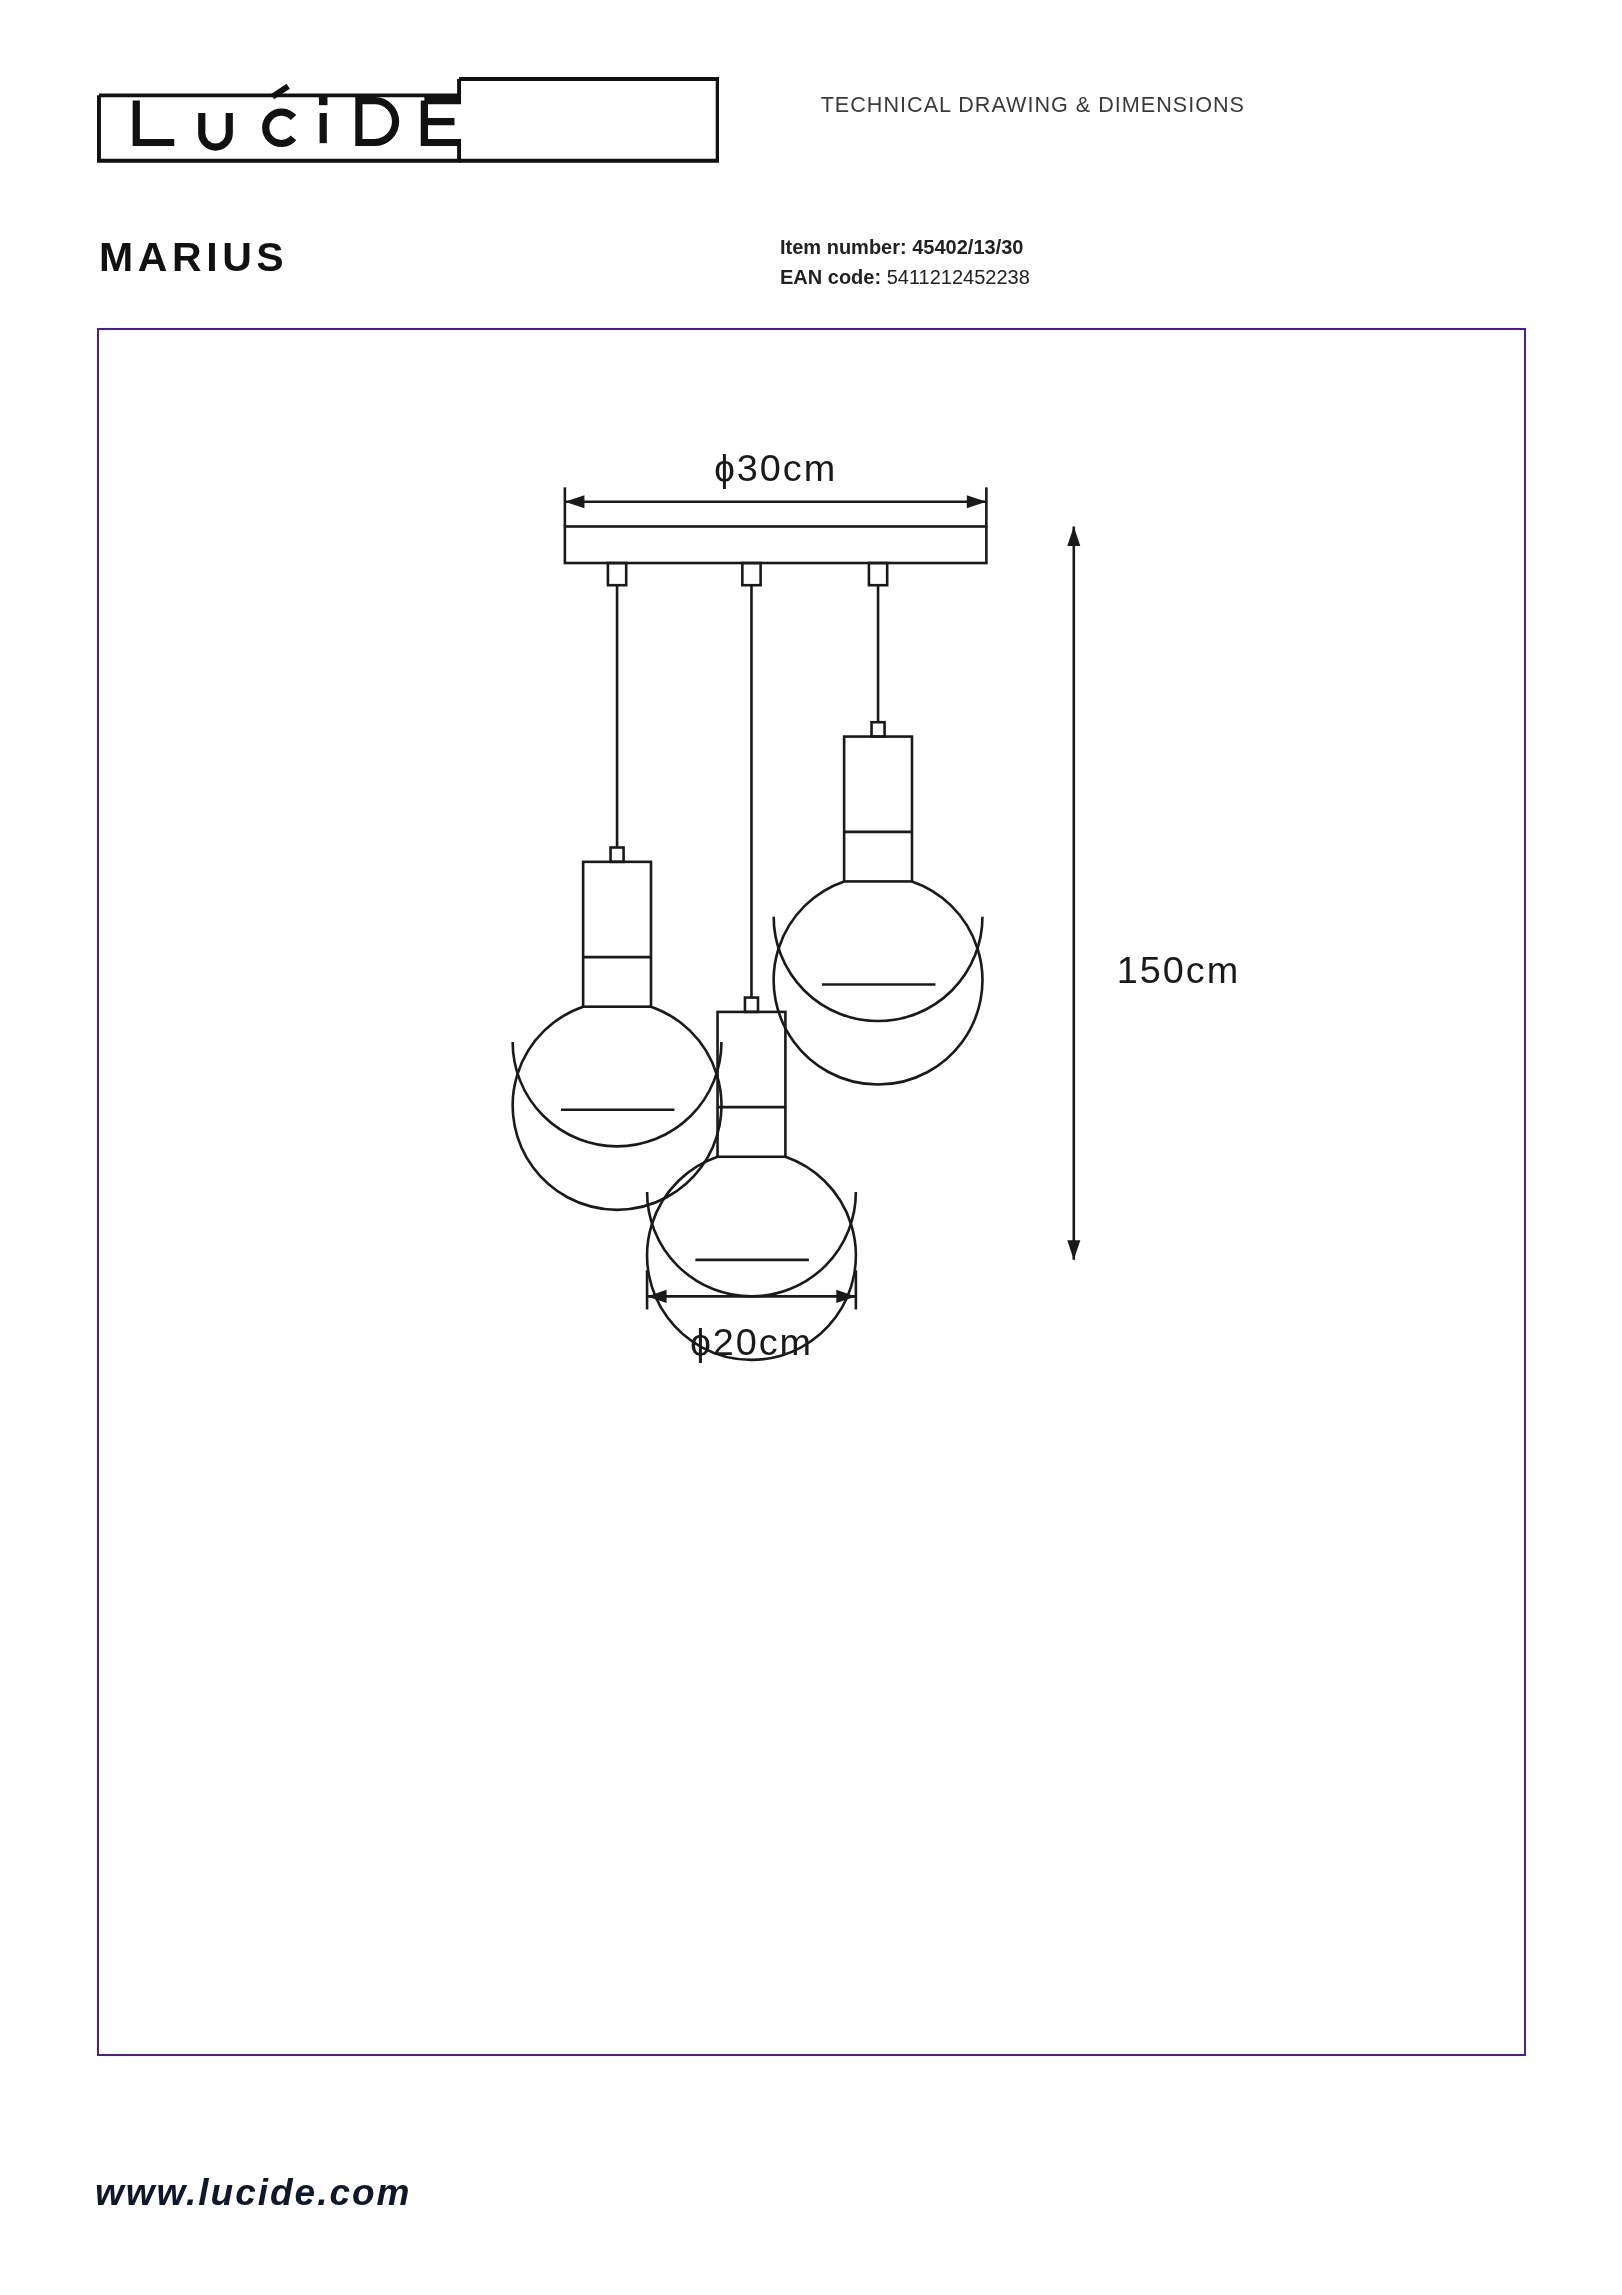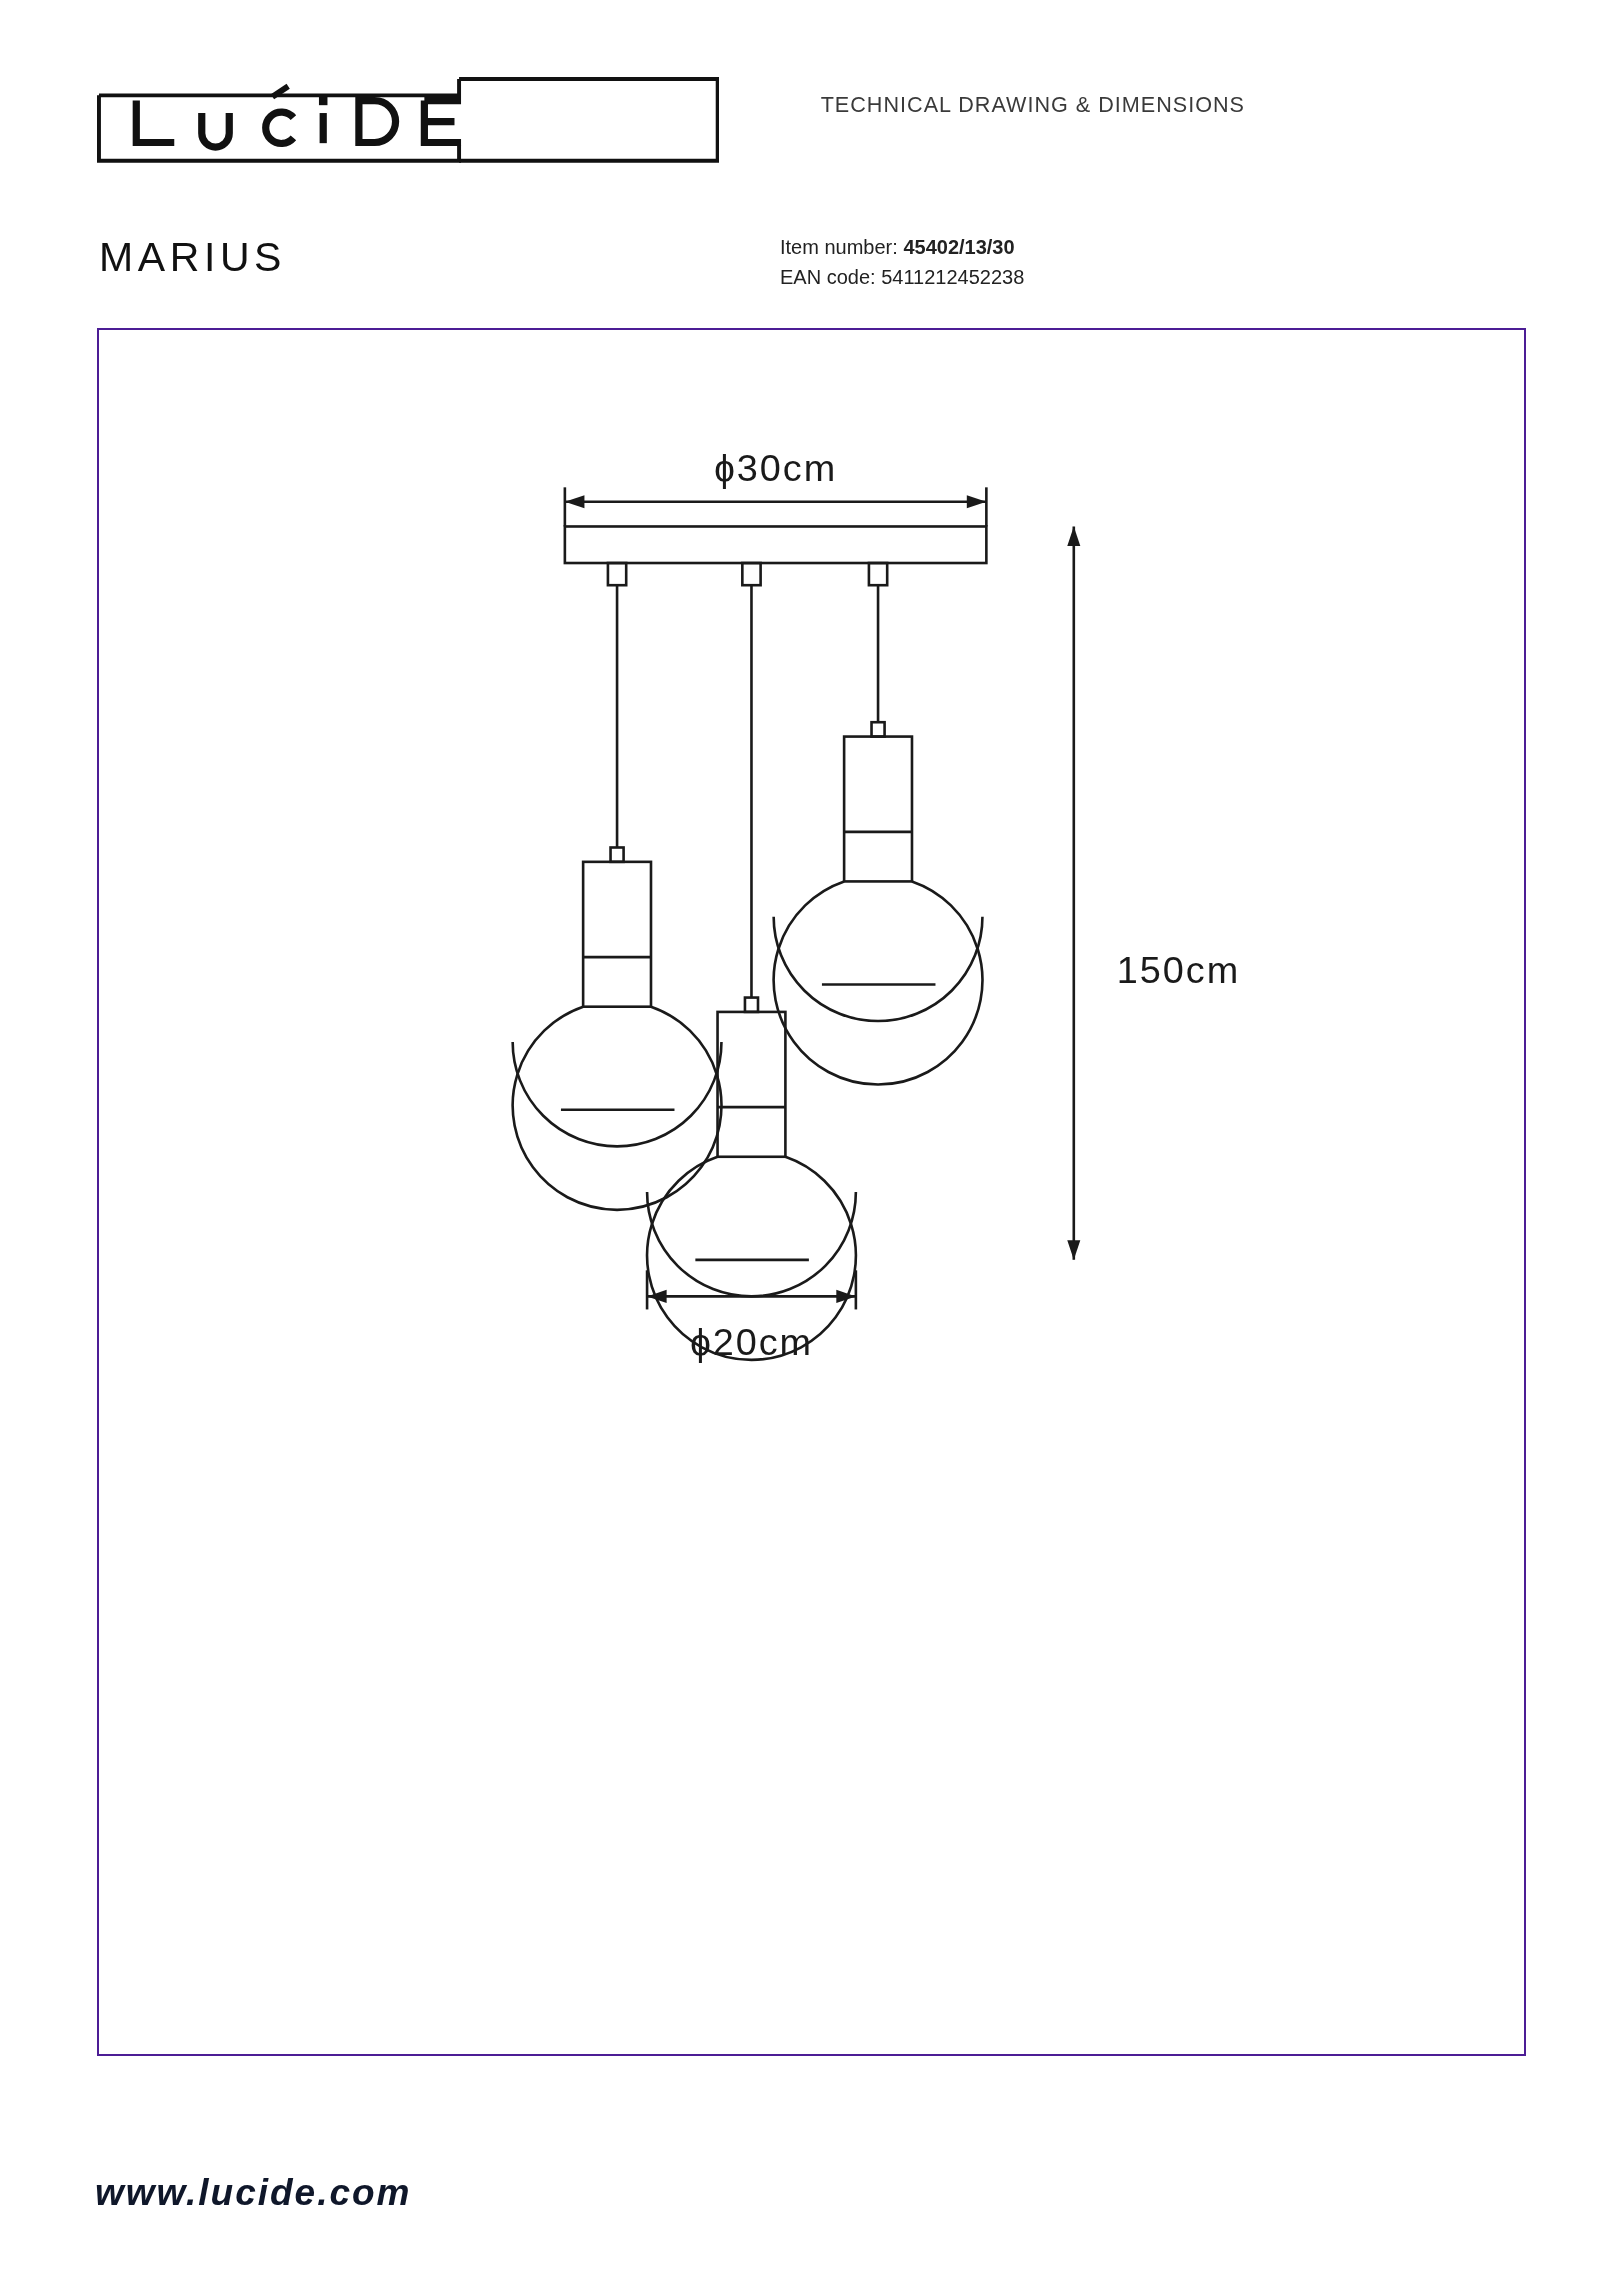--- a/index.html
+++ b/index.html
@@ -41,34 +41,34 @@
     color: #3a3a3a;
     font-weight: 400;
     white-space: nowrap;
   }
 
   .product-title {
     position: absolute;
     left: 99px;
     top: 234px;
     font-size: 41px;
-    font-weight: 400;
+    font-weight: 700;
     letter-spacing: 4.6px;
     color: #111;
   }
 
   .item-block {
     position: absolute;
     left: 780px;
     top: 232px;
     font-size: 20px;
     line-height: 1.5;
     color: #222;
   }
-  .item-block .lbl { font-weight: 400; }
+  .item-block .lbl { font-weight: 700; }
   .item-block .val-bold { font-weight: 700; text-align: right; }
   .item-block .val { font-weight: 400; }
 
   
   .frame {
     position: absolute;
     left: 97px;
     top: 328px;
     width: 1429px;
     height: 1728px;

